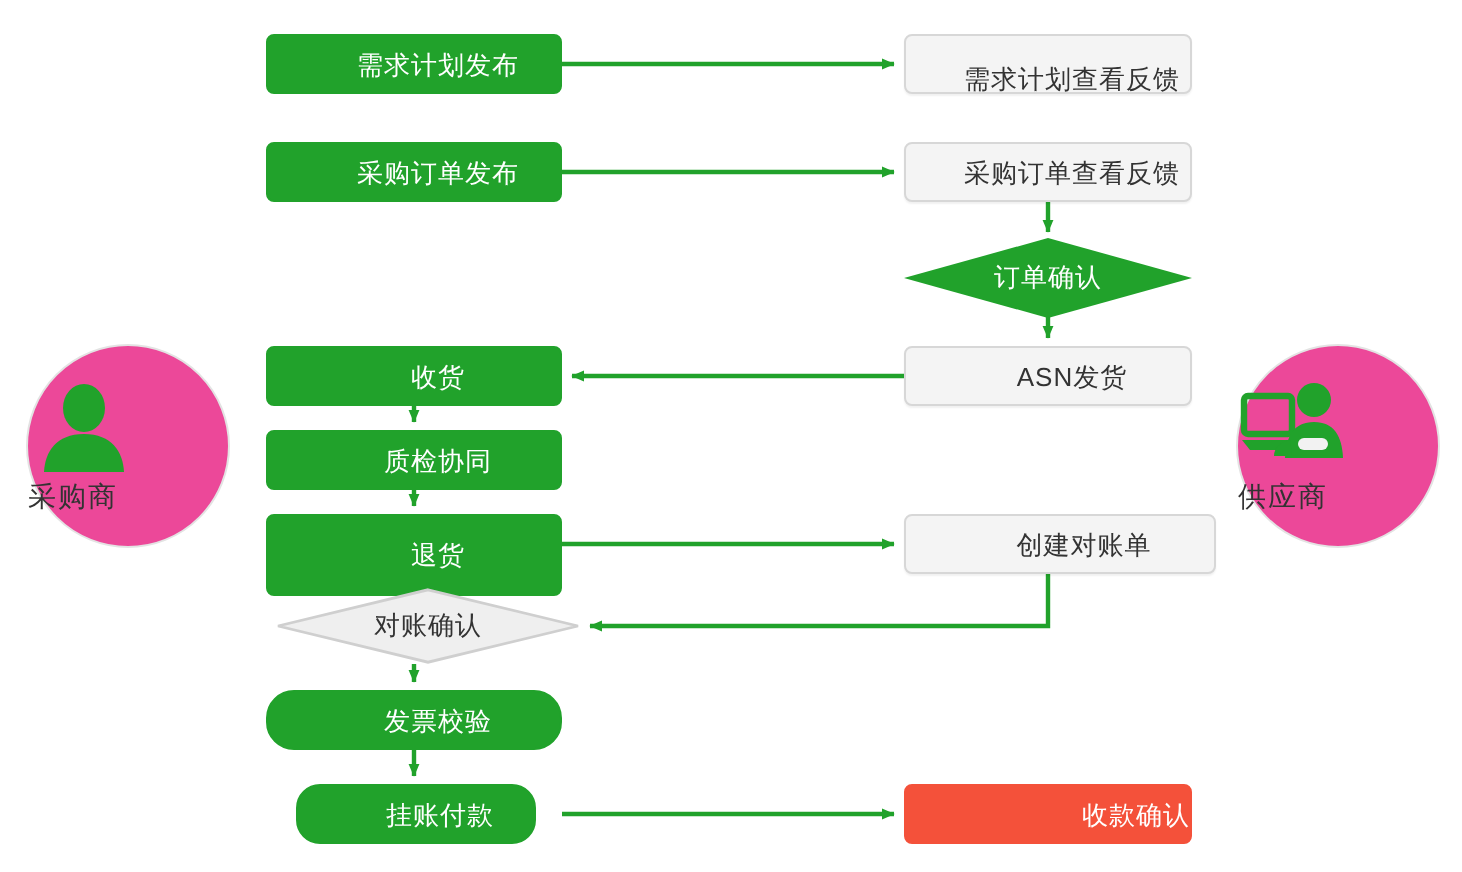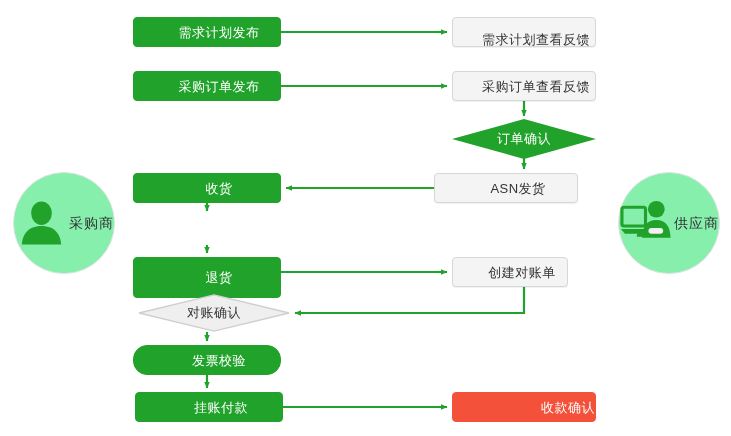--- a/index.html
+++ b/index.html
@@ -29,22 +29,22 @@
     position:absolute;left:0;top:0;width:100%;height:100%;
     display:flex;align-items:center;justify-content:center;
     font-size:13px;letter-spacing:.5px;white-space:nowrap;
   }
   .diamond.green .dlabel{color:#ffffff;}
   .diamond.grey .dlabel{color:#333333;}
 
   
   .actor{
     position:absolute;width:100px;height:100px;border-radius:50%;
-    background:#86efac;border:1px solid #e3e3e3;
-    display:flex;align-items:center;justify-content:center;
+    background:#ec4899;border:1px solid #e3e3e3;
+    display:flex;flex-direction:column;justify-content:center;
   }
   .actor .glyph{width:56px;height:50px;display:block;}
   .actor .aname{
     font-size:14px;color:#333333;margin-top:1px;letter-spacing:1px;white-space:nowrap;
   }
 </style>
 </head>
 <body>
 
 <div id="stage">
@@ -107,49 +107,52 @@
     <span>采购订单查看反馈</span>
   </div>
 
   <div class="diamond green" style="left:452px;top:119px;width:144px;height:40px;">
     <svg class="shape" viewBox="0 0 144 40" preserveAspectRatio="none" xmlns="http://www.w3.org/2000/svg">
       <polygon points="72,0 144,20 72,40 0,20" fill="#21a22b"></polygon>
     </svg>
     <span class="dlabel">订单确认</span>
   </div>
 
-  <div class="node grey" style="left:434px;top:173px;width:144px;height:30px;">
+  <div class="node grey" style="left:452px;top:173px;width:144px;height:30px;">
     <span>ASN发货</span>
   </div>
 
   <div class="node green" style="left:133px;top:173px;width:148px;height:30px;">
     <span>收货</span>
   </div>
 
+  <div class="node green" style="left:133px;top:215px;width:148px;height:30px;">
+    <span>质检协同</span>
+  </div>
 
   <div class="node green" style="left:133px;top:257px;width:148px;height:41px;">
     <span>退货</span>
   </div>
 
-  <div class="node grey" style="left:452px;top:257px;width:116px;height:30px;">
+  <div class="node grey" style="left:452px;top:257px;width:156px;height:30px;">
     <span>创建对账单</span>
   </div>
 
   <div class="diamond grey" style="left:138px;top:294px;width:152px;height:38px;">
     <svg class="shape" viewBox="0 0 152 38" preserveAspectRatio="none" xmlns="http://www.w3.org/2000/svg">
       <polygon points="76,0.9 151,19 76,37.1 1,19" fill="#efefef" stroke="#cfcfcf" stroke-width="1.4"></polygon>
     </svg>
     <span class="dlabel">对账确认</span>
   </div>
 
   <div class="node green" style="left:133px;top:345px;width:148px;height:30px;border-radius:14px;">
     <span>发票校验</span>
   </div>
 
-  <div class="node green" style="left:135px;top:392px;width:148px;height:30px;">
+  <div class="node green" style="left:148px;top:392px;width:120px;height:30px;border-radius:12px;">
     <span>挂账付款</span>
   </div>
 
   <div class="node orange" style="left:452px;top:392px;width:144px;height:30px;">
     <span>收款确认</span>
   </div>
 
 </div>
 
 </body></html>

